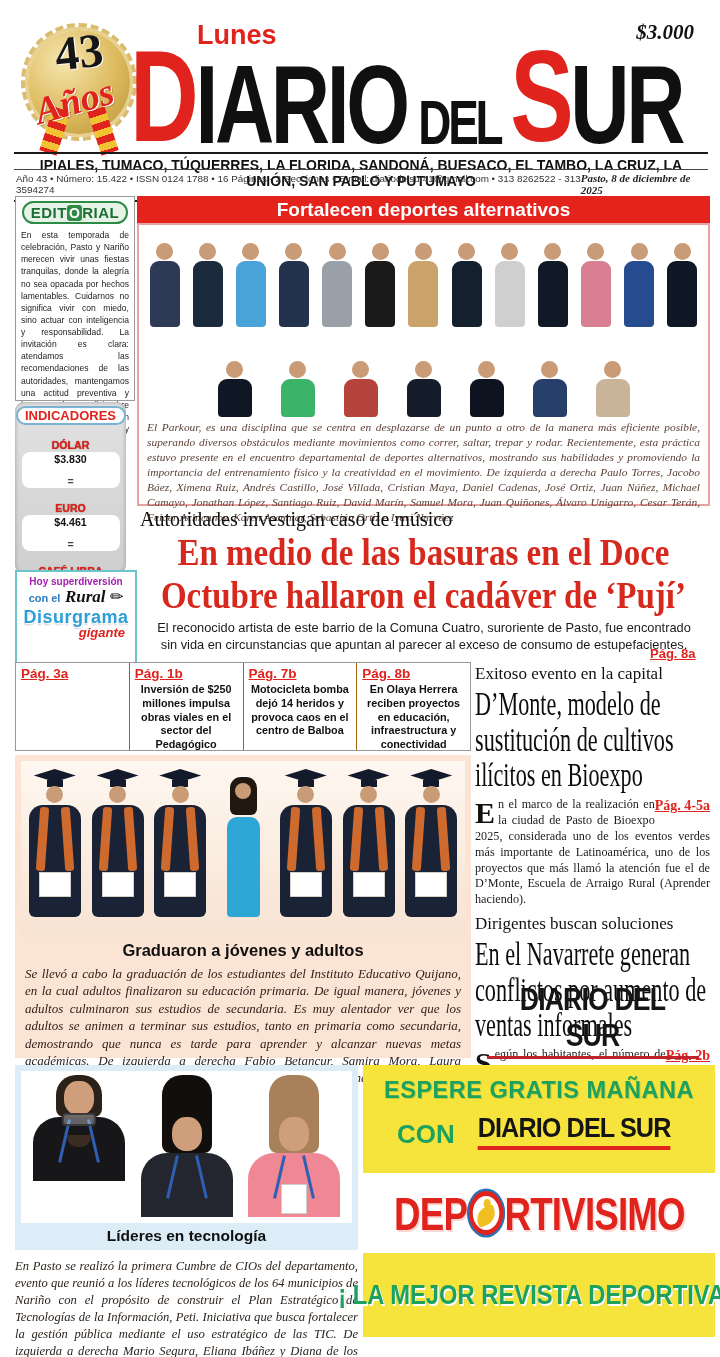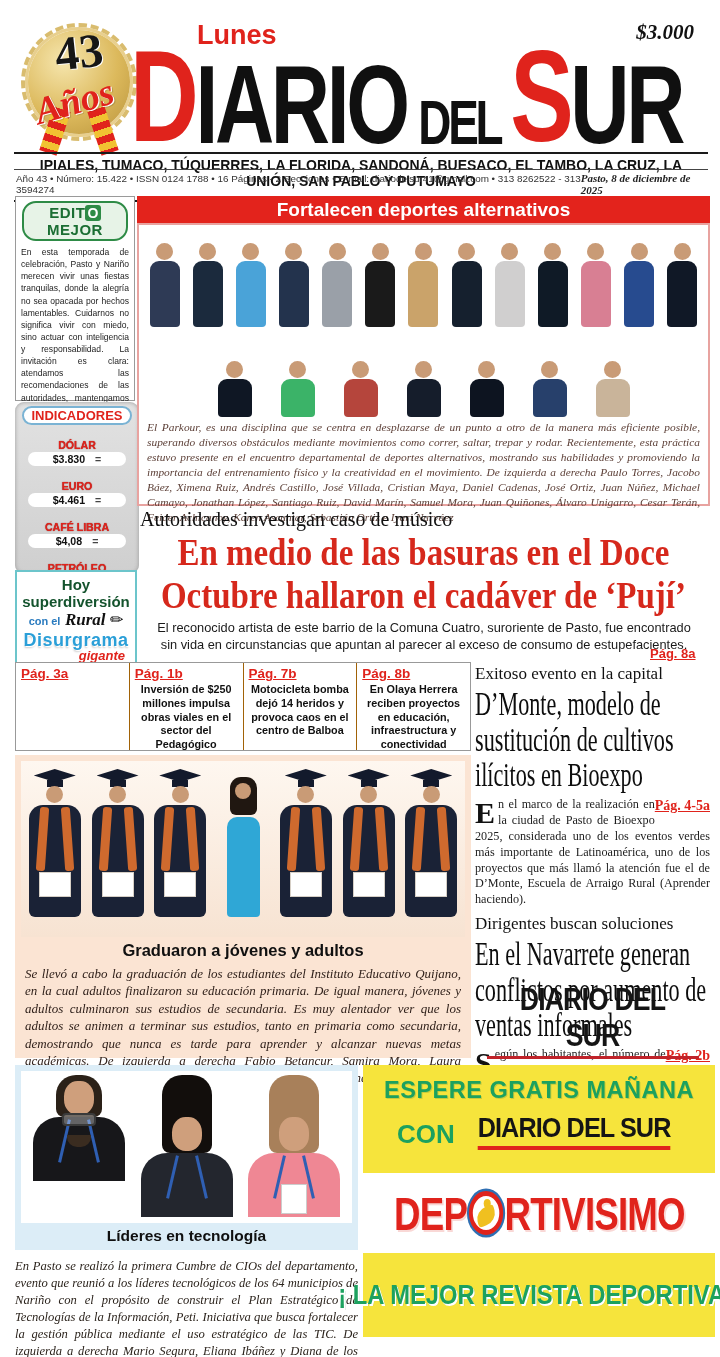--- a/index.html
+++ b/index.html
@@ -34,33 +34,33 @@
     padding:2px 2px 4px;font-size:9.9px;color:#333;display:flex;justify-content:space-between;align-items:baseline;}
   .dateline{font:italic bold 11px "Liberation Serif",serif;color:#222;}
 
   
   .ed-box{position:absolute;left:15px;top:196px;width:118px;height:203px;border:1px solid #9a9a9a;background:#fff;}
   .ed-title{width:102px;margin:4px auto 3px;background:#e7f3e7;border:2px solid #2e8b46;border-radius:14px;
     text-align:center;font-weight:900;font-size:15px;color:#1b6e33;padding:1px 0;letter-spacing:0.5px;}
   .ed-o{display:inline-block;background:#2e8b46;color:#fff;padding:0 2px;border-radius:3px;font-size:14px;}
   .ed-body{padding:2px 5px;font-size:8.55px;line-height:1.42;text-align:justify;color:#222;}
 
-  .ind-box{position:absolute;left:15px;top:402px;width:124px;height:170px;background:linear-gradient(#e2e2e2,#cfcfcf);
+  .ind-box{position:absolute;left:15px;top:402px;width:111px;height:170px;background:linear-gradient(#e2e2e2,#cfcfcf);
     border-radius:9px;box-shadow:inset 0 0 4px #999;padding-top:2px;}
   .ind-title{width:106px;margin:2px auto;background:#fff;border:2px solid #7ab3d4;border-radius:12px;
     color:#e0231c;font-weight:900;font-size:13px;text-align:center;padding:0;}
   .ind-label{color:#e0231c;font-weight:900;font-size:10.6px;text-align:center;margin-top:14px;
     text-shadow:0 0 1px #7a0c06;}
   .ind-pill{width:98px;margin:1px auto 2px;background:#fff;border-radius:8px;display:flex;
-    justify-content:center;align-items:center;gap:10px;font-weight:bold;font-size:10.6px;color:#111;padding:1px 0;}
+    justify-content:center;align-items:center;gap:10px;font-weight:bold;font-size:10.6px;color:#111;padding:1px 0;flex-direction:column;}
   .ind-eq{color:#444;font-weight:900;}
 
   .promo{position:absolute;left:15px;top:570px;width:118px;height:92px;border:2px solid #6cc5cb;background:#fff;
     text-align:center;overflow:hidden;}
-  .promo-1{color:#14532d;font-weight:900;font-size:15px;margin-top:4px;}
+  .promo-1{color:#a21caf;font-weight:900;font-size:10px;margin-top:4px;}
   .promo-2{font-size:11px;color:#2a7bbf;font-weight:bold;}
   .promo-super{font:italic 900 17px "Liberation Serif",serif;color:#111;}
   .promo-d{color:#2a9fd8;font-weight:900;font-size:18px;letter-spacing:0.5px;
     text-shadow:1px 1px 0 #fff,-1px -1px 0 #fff,0 2px 2px #00000033;}
   .promo-g{color:#e0231c;font-weight:900;font-style:italic;font-size:13px;margin-top:-3px;text-align:right;padding-right:10px;}
 
   
   .banner{position:absolute;left:137px;top:196px;width:573px;height:27px;background:#e3231c;color:#fff;
     font-weight:900;font-size:19px;text-align:center;line-height:27px;}
   .photo-frame{position:absolute;left:137px;top:223px;width:573px;height:283px;border:2px solid #e8a3a0;
@@ -189,21 +189,21 @@
       <span class="m-big">UR</span>
   </div>
 
   <div class="cities">IPIALES, TUMACO, TÚQUERRES, LA FLORIDA, SANDONÁ, BUESACO, EL TAMBO, LA CRUZ, LA UNIÓN, SAN PABLO Y PUTUMAYO</div>
   <div class="infoline">
     <span>Año 43 • Número: 15.422 • ISSN 0124 1788 • 16 Páginas - 2 Secciones • E-mail: diariodelsur41@gmail.com • 313 8262522 - 313 3594274</span>
     <span class="dateline">Pasto, 8 de diciembre de 2025</span>
   </div>
 
   <div class="ed-box">
-    <div class="ed-title"><span>EDIT</span><span class="ed-o">O</span><span>MEJOR</span></div>
+    <div class="ed-title"><span>EDIT</span><span class="ed-o">O</span><span>RIAL</span></div>
     <div class="ed-body">En esta temporada de celebración, Pasto y Nariño merecen vivir unas fiestas tranquilas, donde la alegría no sea opacada por hechos lamentables. Cuidarnos no significa vivir con miedo, sino actuar con inteligencia y responsabilidad. La invitación es clara: atendamos las recomendaciones de las autoridades, mantengamos una actitud preventiva y hagamos de este diciembre un tiempo para disfrutar con mayor seguridad y tranquilidad.</div>
   </div>
 
   <div class="ind-box">
     <div class="ind-title">INDICADORES</div>
     <div>
       <div class="ind-label">DÓLAR</div>
       <div class="ind-pill">
           <span>$3.830</span>
           <span class="ind-eq">=</span>

